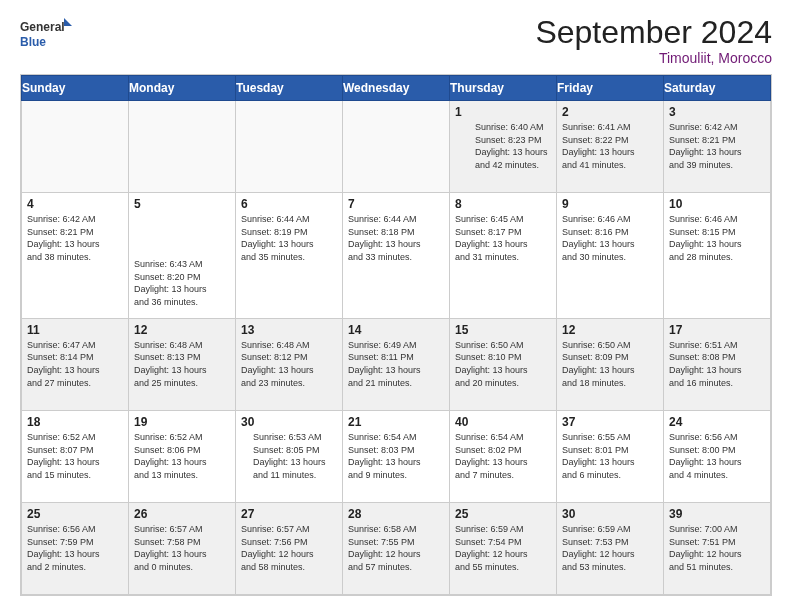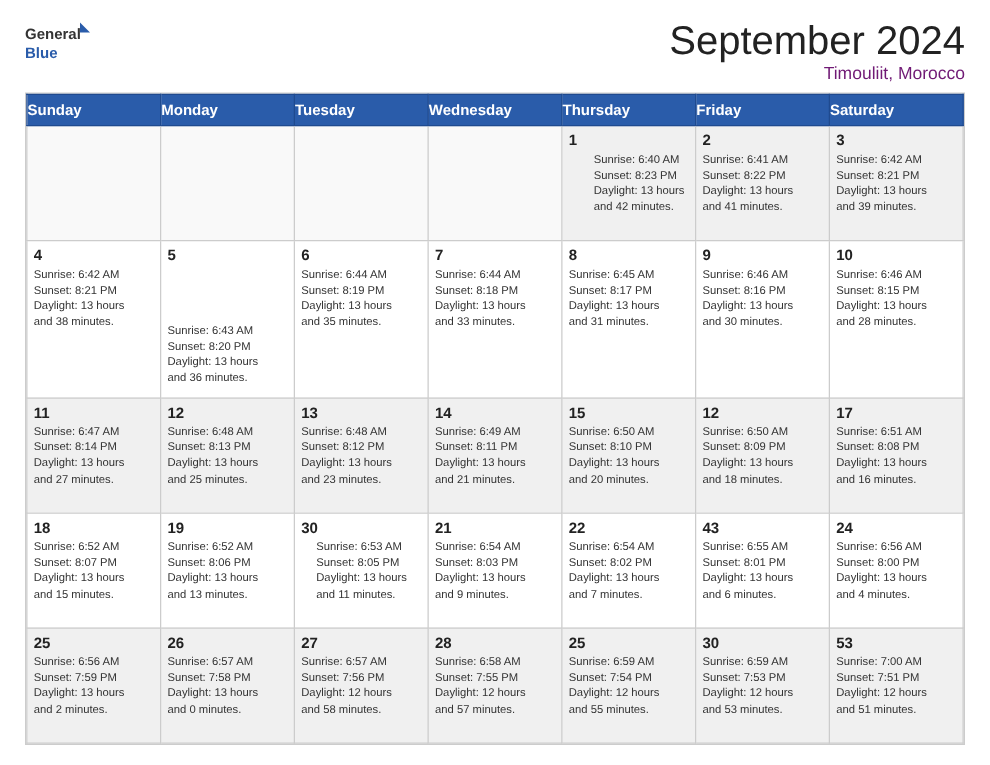--- a/index.html
+++ b/index.html
@@ -272,28 +272,28 @@
 and 11 minutes.</div>
             </td>
             <td>
               <div class="day-num">21</div>
               <div class="day-info" style="white-space: pre-line;">Sunrise: 6:54 AM
 Sunset: 8:03 PM
 Daylight: 13 hours
 and 9 minutes.</div>
             </td>
             <td>
-              <div class="day-num">22</div>
+              <div class="day-num">40</div>
               <div class="day-info" style="white-space: pre-line;">Sunrise: 6:54 AM
 Sunset: 8:02 PM
 Daylight: 13 hours
 and 7 minutes.</div>
             </td>
             <td>
-              <div class="day-num">43</div>
+              <div class="day-num">37</div>
               <div class="day-info" style="white-space: pre-line;">Sunrise: 6:55 AM
 Sunset: 8:01 PM
 Daylight: 13 hours
 and 6 minutes.</div>
             </td>
             <td>
               <div class="day-num">24</div>
               <div class="day-info" style="white-space: pre-line;">Sunrise: 6:56 AM
 Sunset: 8:00 PM
 Daylight: 13 hours
@@ -337,21 +337,21 @@
 and 55 minutes.</div>
             </td>
             <td class="shaded">
               <div class="day-num">30</div>
               <div class="day-info" style="white-space: pre-line;">Sunrise: 6:59 AM
 Sunset: 7:53 PM
 Daylight: 12 hours
 and 53 minutes.</div>
             </td>
             <td class="shaded">
-              <div class="day-num">53</div>
+              <div class="day-num">39</div>
               <div class="day-info" style="white-space: pre-line;">Sunrise: 7:00 AM
 Sunset: 7:51 PM
 Daylight: 12 hours
 and 51 minutes.</div>
             </td>
           </tr>
         </tbody>
     </table>
   </div>
 </div>

